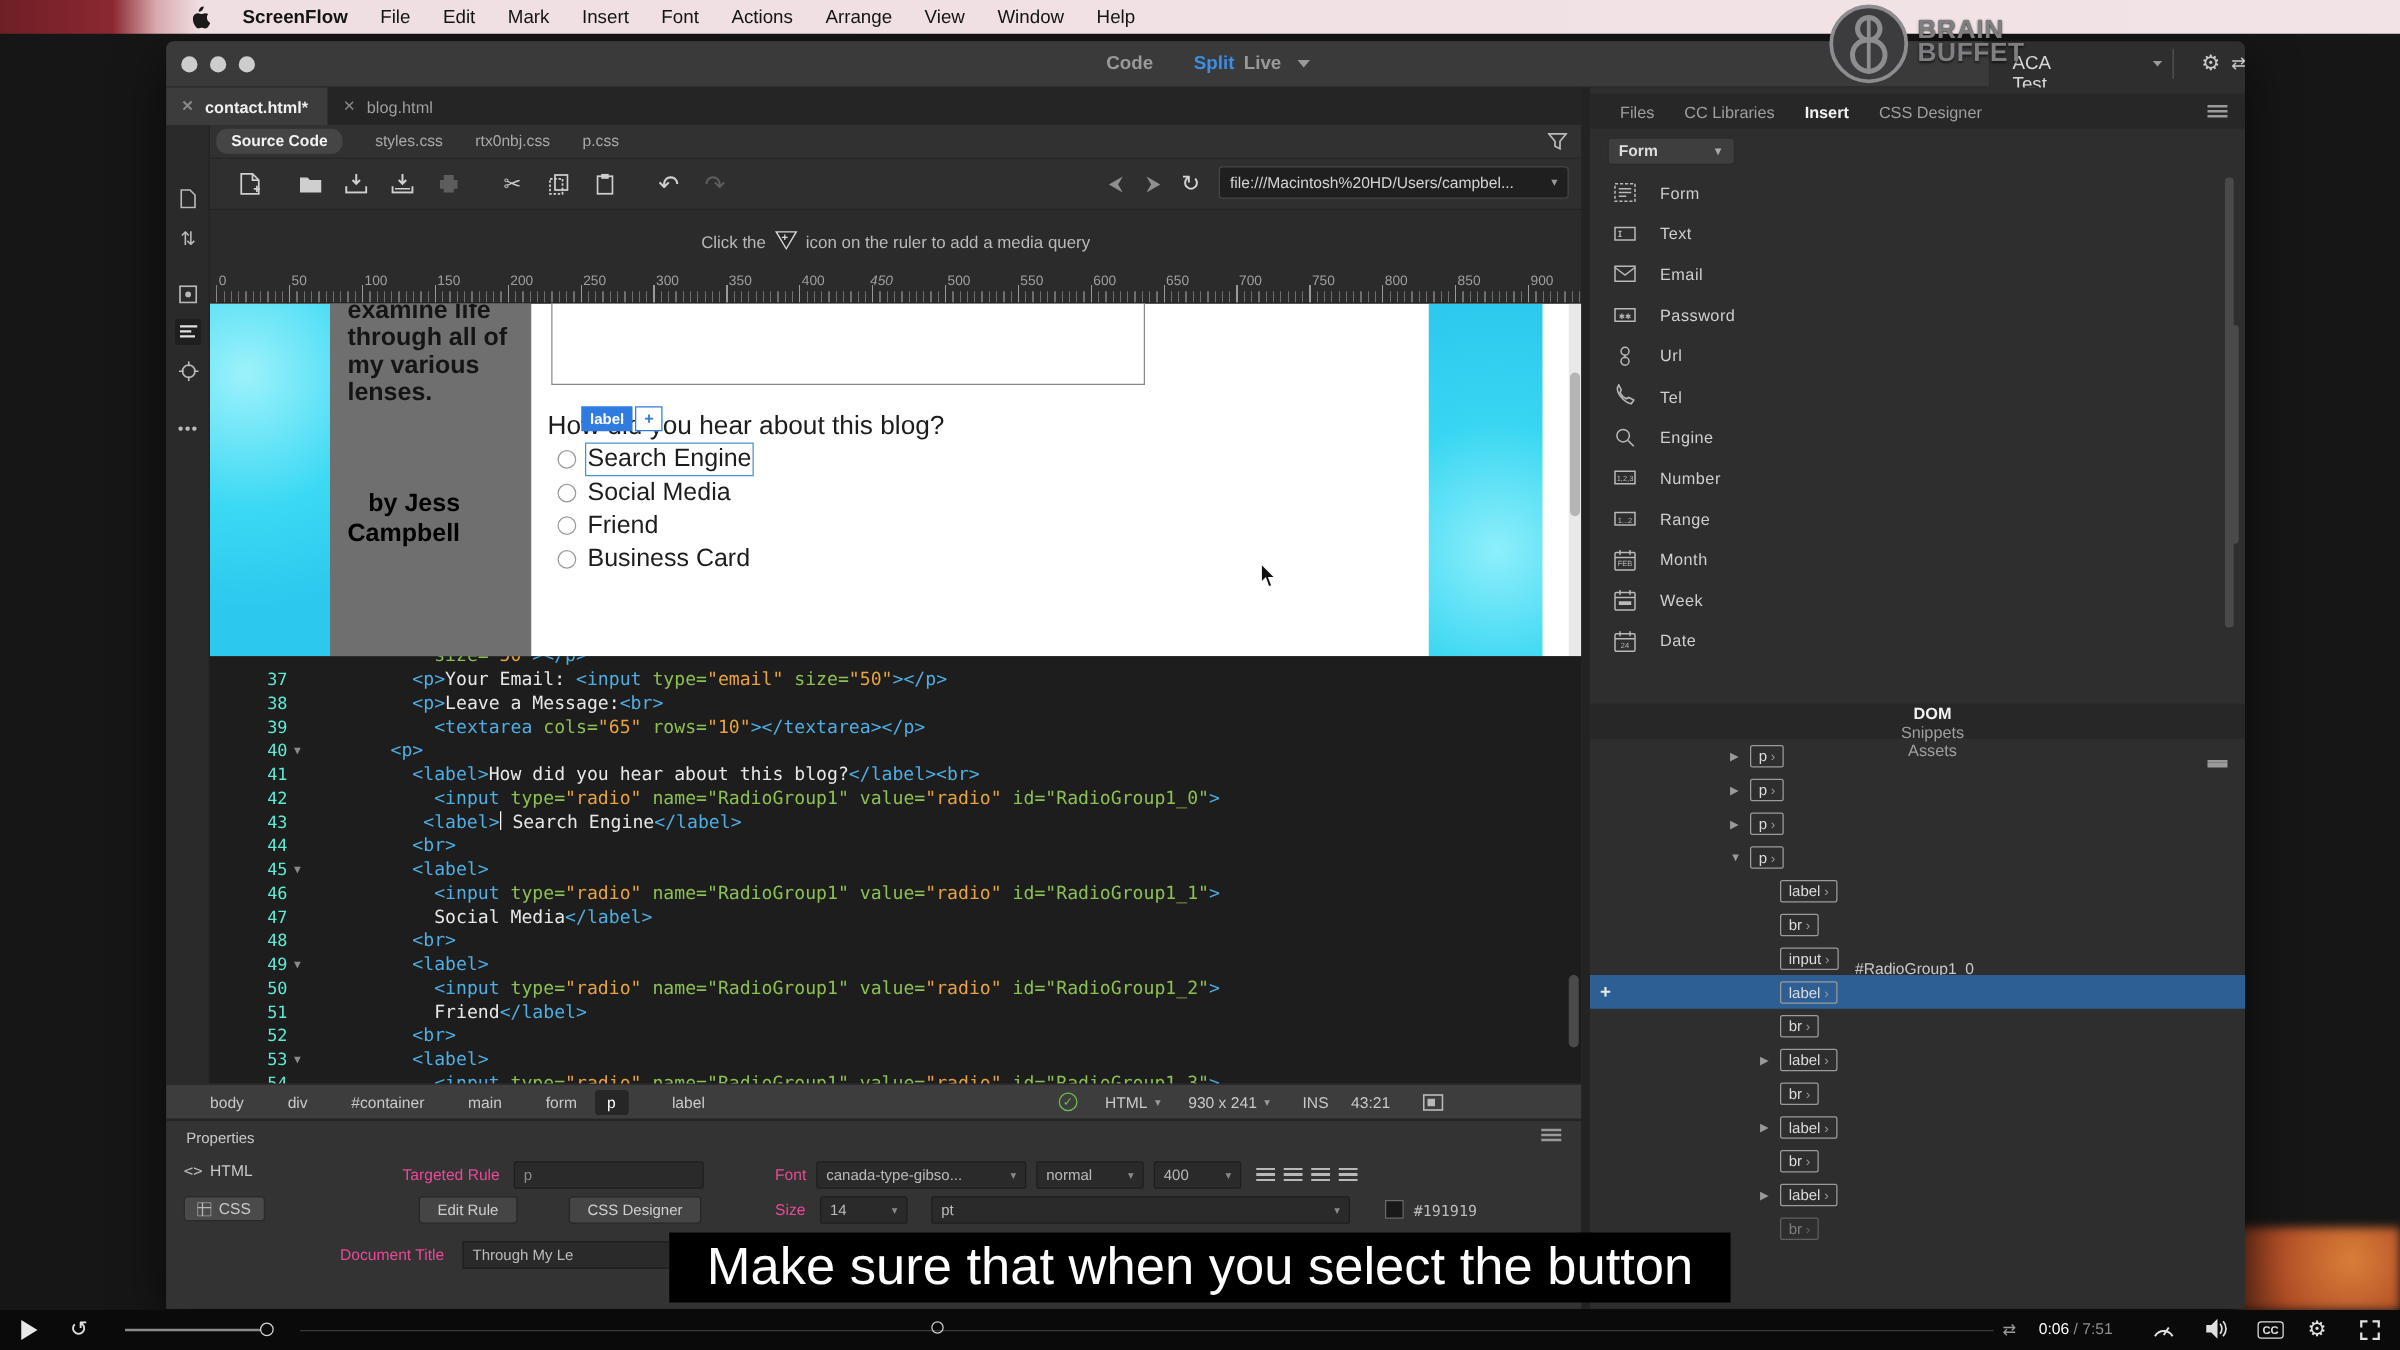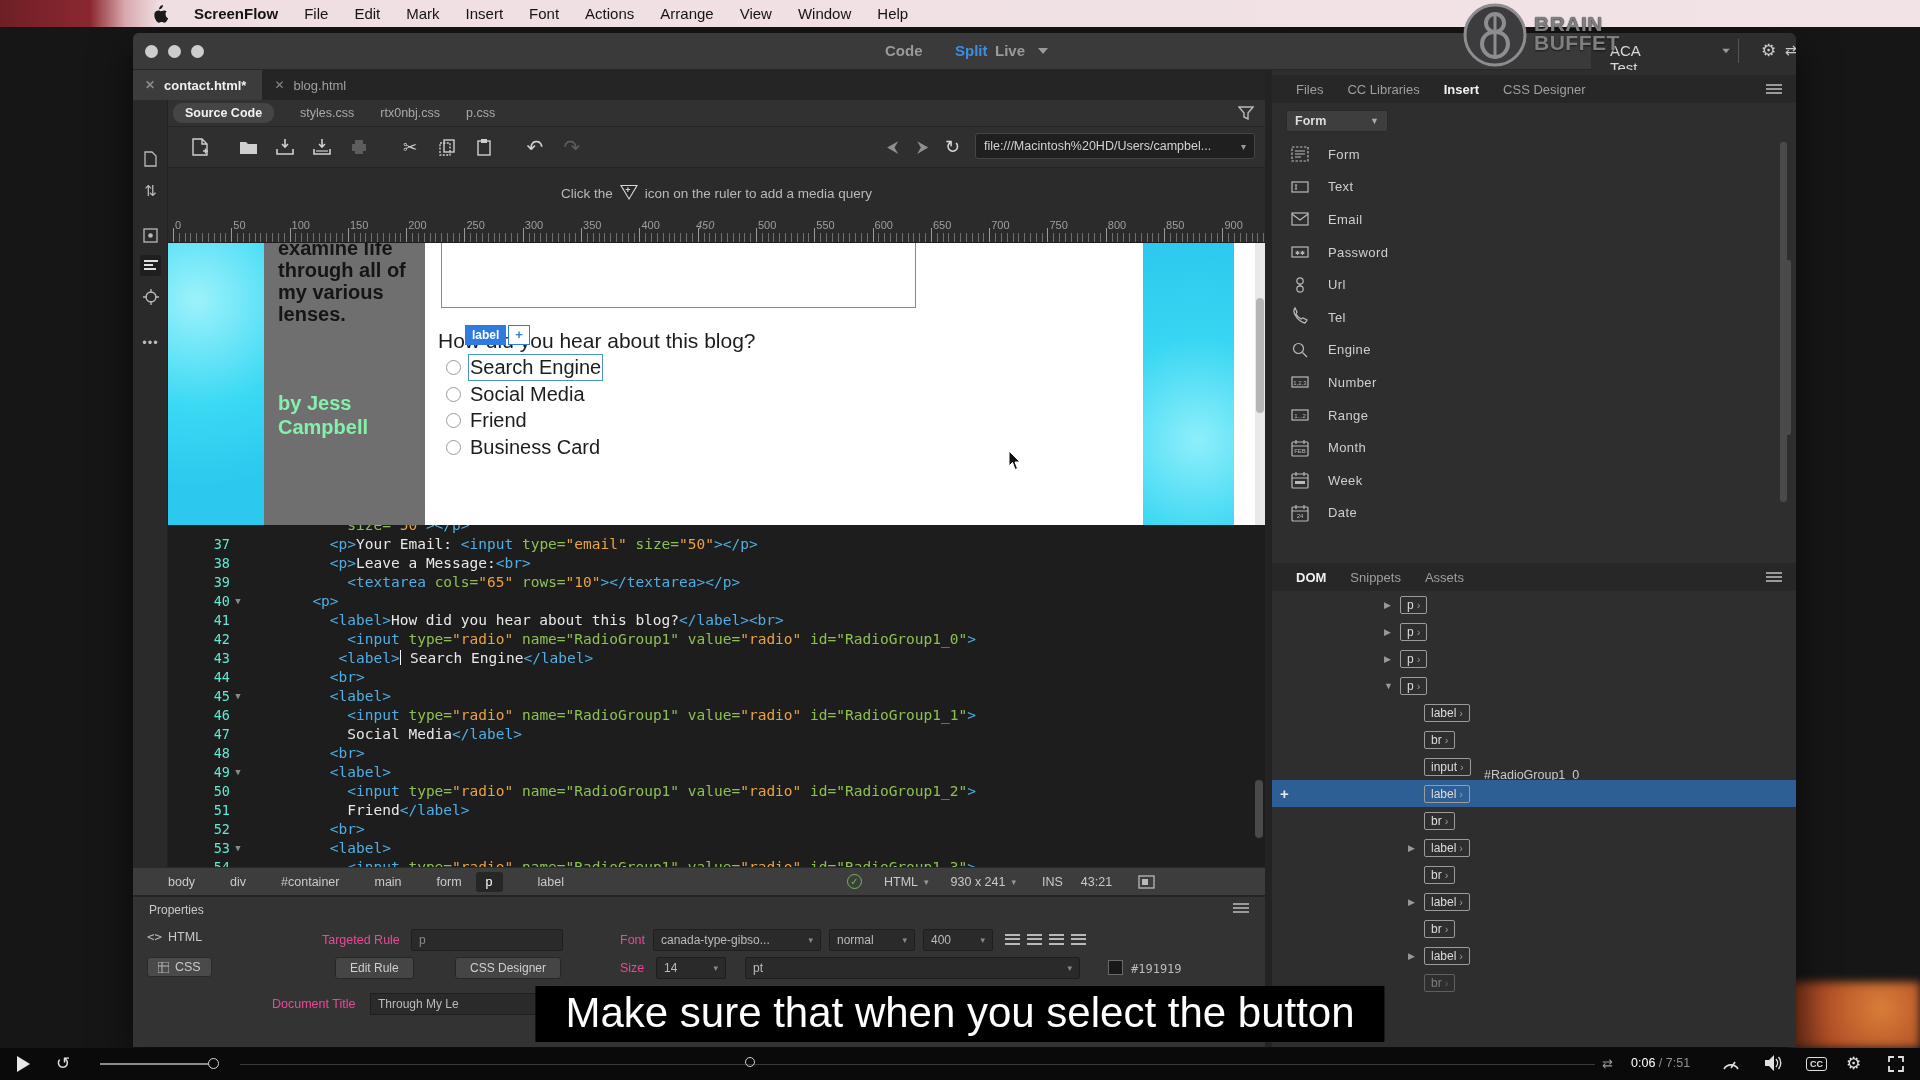--- a/index.html
+++ b/index.html
@@ -94,22 +94,22 @@
     display:flex; align-items:center; justify-content:center; font-size:15px; cursor:pointer; }
   .strip-ico.sel { background:#1f1f1f; border-radius:3px; }
 
   
   .design { left:35px; top:210px; width:1097px; height:282px; background:#fff; overflow:hidden; }
   .cyan-l { position:absolute; left:0; top:0; width:96px; height:282px;
     background:radial-gradient(circle at 30% 20%, #9df2fb, #3cd9f4 45%, #2cc8ee 80%);}
   .side-gray { position:absolute; left:96px; top:0; width:161px; height:282px; background:#6f6f6f; }
   .side-text { position:absolute; left:14px; top:-6px; color:#151515; font-weight:bold;
     font-size:20px; line-height:22px; }
-  .side-author { position:absolute; left:14px; top:148px; color:#86efac; font-weight:bold;
-    font-size:20px; line-height:24px; }
+  .side-author { position:absolute; left:14px; top:148px; color:#000000; font-weight:bold;
+    font-size:20px; line-height:24px;text-align:right; }
   .cyan-r { position:absolute; left:975px; top:0; width:91px; height:282px;
     background:radial-gradient(circle at 60% 70%, #8eeffb, #38d6f2 50%, #2cc8ee);}
   .d-scroll { position:absolute; left:1087px; top:0; width:10px; height:282px; background:#e9e9e9; }
   .d-thumb { position:absolute; left:1088px; top:55px; width:8px; height:115px;
     background:#b5b5b5; border-radius:4px; }
   .txtarea { position:absolute; left:273px; top:-10px; width:475px; height:75px;
     background:#fff; border:1.5px solid #8a8a8a; }
   .question { position:absolute; left:270px; top:86px; color:#1d1d1d; font-size:21px; }
   .lbl-badge { position:absolute; left:297px; top:82px; display:flex; z-index:3; }
   .lbl-badge .b1 { background:#2f7be0; color:#fff; font-size:12px; font-weight:bold;
@@ -189,21 +189,21 @@
   .cat-combo .chev { margin-left:auto; font-size:9px; color:#aaa; }
   .ins-list { position:absolute; left:0; top:68px; width:524px; }
   .ins-item { height:32.6px; display:flex; align-items:center; cursor:pointer; }
   .ins-item .ic { width:20px; height:20px; margin-left:18px; display:flex; align-items:center;
     justify-content:center; }
   .ins-item .lb { margin-left:18px; color:#cfcfcf; font-size:13px; letter-spacing:.4px; }
   .rp-scroll { position:absolute; left:508px; top:72px; width:7px; height:360px;
     background:#4a4a4a; border-radius:3px; }
 
   .dom-bar { position:absolute; left:0; top:493px; width:524px; height:28px; background:#272727;
-    display:flex; align-items:center; font-size:13px; color:#9f9f9f; }
+    display:flex; align-items:center; font-size:13px; color:#9f9f9f;flex-direction:column; }
   .dom-tree { position:absolute; left:0; top:521px; width:524px; height:456px; overflow:hidden; }
   .dom-row { height:27px; display:flex; align-items:center; position:relative; cursor:pointer; }
   .dom-row.sel { background:#2e5f94; }
   .dom-row .arr { position:absolute; color:#9a9a9a; font-size:9px; }
   .dom-tag { position:absolute; border:1px solid #9b9b9b; color:#dcdcdc; font-size:12px;
     padding:1px 6px; border-radius:2px; background:transparent; }
   .dom-tag::after { content:"›"; color:#9b9b9b; margin-left:3px; font-size:11px; }
   .dom-suffix { position:absolute; color:#c9c9c9; font-size:12.5px;margin-top:16px; }
   .dom-plus { position:absolute; left:8px; color:#e8e8e8; font-size:15px; font-weight:bold; }
   .dom-row.faint { opacity:.45; }

